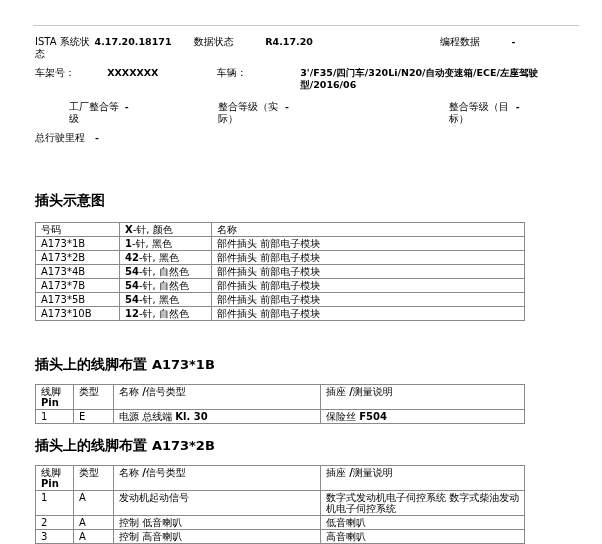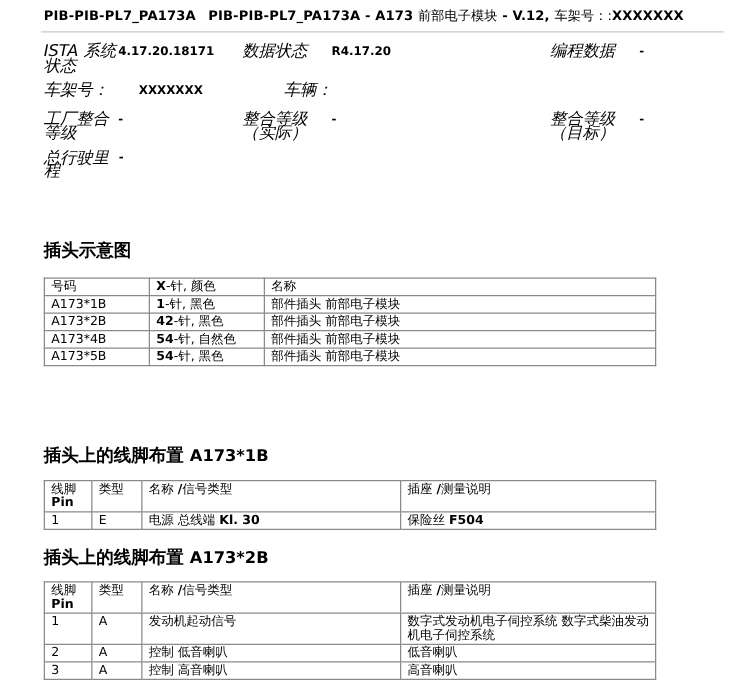--- a/index.html
+++ b/index.html
@@ -56,44 +56,43 @@
   .info-row {
     display: flex;
     align-items: flex-start;
     margin-bottom: 2px;
   }
   .info-cell {
     display: flex;
     align-items: flex-start;
   }
   .info-label {
-    font-size: 13px;
+    font-size: 10px;
     line-height: 11.5px;
     color: #000;
     font-weight: normal;
-    font-style: italic;
   }
   .info-value {
     font-size: 9.5px;
     line-height: 11.5px;
     font-weight: bold;
     color: #000;
   }
 
   
   .c1-label { width: 60px; }
   .c1-value { width: 100px; }
   .c2-label { width: 72px; }
   .c2-value { width: 176px; }
   .c3-label { width: 72px; align-items: center; }
   .c3-value { width: 70px; }
 
   .row1 { margin-top: 0px; }
   .row2 { margin-top: 8px; gap: 16px; }
-  .row3 { margin-top: 11px; }
+  .row3 { margin-top: 11px; margin-left: 34px; }
   .row4 { margin-top: 8px; }
 
   .veh-value { width: 300px; font-weight: bold; font-size: 9.5px; line-height: 12px; }
 
   
   .section-head {
     position: absolute;
     left: 35px;
     font-size: 14px;
     font-weight: bold;
@@ -152,26 +151,20 @@
   }
   .pin-head-cell .l2 { font-weight: bold; display: block; }
 
   .sp { display: inline-block; width: 5px; }
 </style>
 </head>
 <body>
 
 <div class="page">
 
-  <div class="doc-title">
-    <span>PIB-PIB-PL7_PA173A</span><span class="sp"></span><span class="sp"></span><span>PIB-PIB-PL7_PA173A - A173</span>
-    <span class="normal">前部电子模块</span>
-    <span>- V.12,</span>
-    <span class="normal">车架号：:</span><span>XXXXXXX</span>
-  </div>
   <div class="title-rule"></div>
 
   <div class="info">
 
     <div class="info-row row1">
       <div class="info-cell c1-label">
           <span class="info-label">ISTA 系统状态</span>
         </div>
       <div class="info-cell c1-value">
           <span class="info-value">4.17.20.18171</span>
@@ -192,20 +185,23 @@
 
     <div class="info-row row2">
       <div class="info-cell c1-label">
           <span class="info-label">车架号：</span>
         </div>
       <div class="info-cell c1-value">
           <span class="info-value">XXXXXXX</span>
         </div>
       <div class="info-cell c2-label">
           <span class="info-label">车辆：</span>
+        </div>
+      <div class="info-cell veh-value">
+          <span class="info-value">3'/F35/四门车/320Li/N20/自动变速箱/ECE/左座驾驶型/2016/06</span>
         </div>
     </div>
 
     <div class="info-row row3">
       <div class="info-cell c1-label">
           <span class="info-label">工厂整合等级</span>
         </div>
       <div class="info-cell c1-value">
           <span class="info-value">-</span>
         </div>
@@ -259,22 +255,32 @@
           <td>A173*2B</td>
           <td><span class="b">42</span><span>-针, 黑色</span></td>
           <td>部件插头  前部电子模块</td>
         </tr>
         <tr>
           <td>A173*4B</td>
           <td><span class="b">54</span><span>-针, 自然色</span></td>
           <td>部件插头  前部电子模块</td>
         </tr>
         <tr>
+          <td>A173*7B</td>
+          <td><span class="b">54</span><span>-针, 自然色</span></td>
+          <td>部件插头  前部电子模块</td>
+        </tr>
+        <tr>
           <td>A173*5B</td>
           <td><span class="b">54</span><span>-针, 黑色</span></td>
+          <td>部件插头  前部电子模块</td>
+        </tr>
+        <tr>
+          <td>A173*10B</td>
+          <td><span class="b">12</span><span>-针, 自然色</span></td>
           <td>部件插头  前部电子模块</td>
         </tr>
       </tbody>
   </table>
 
   <div class="section-head" style="top:356px;"><span>插头上的线脚布置</span> <span class="suffix">A173*1B</span></div>
 
   <table class="grid" style="top:384px;">
     <colgroup>
       <col class="pt-c1">

